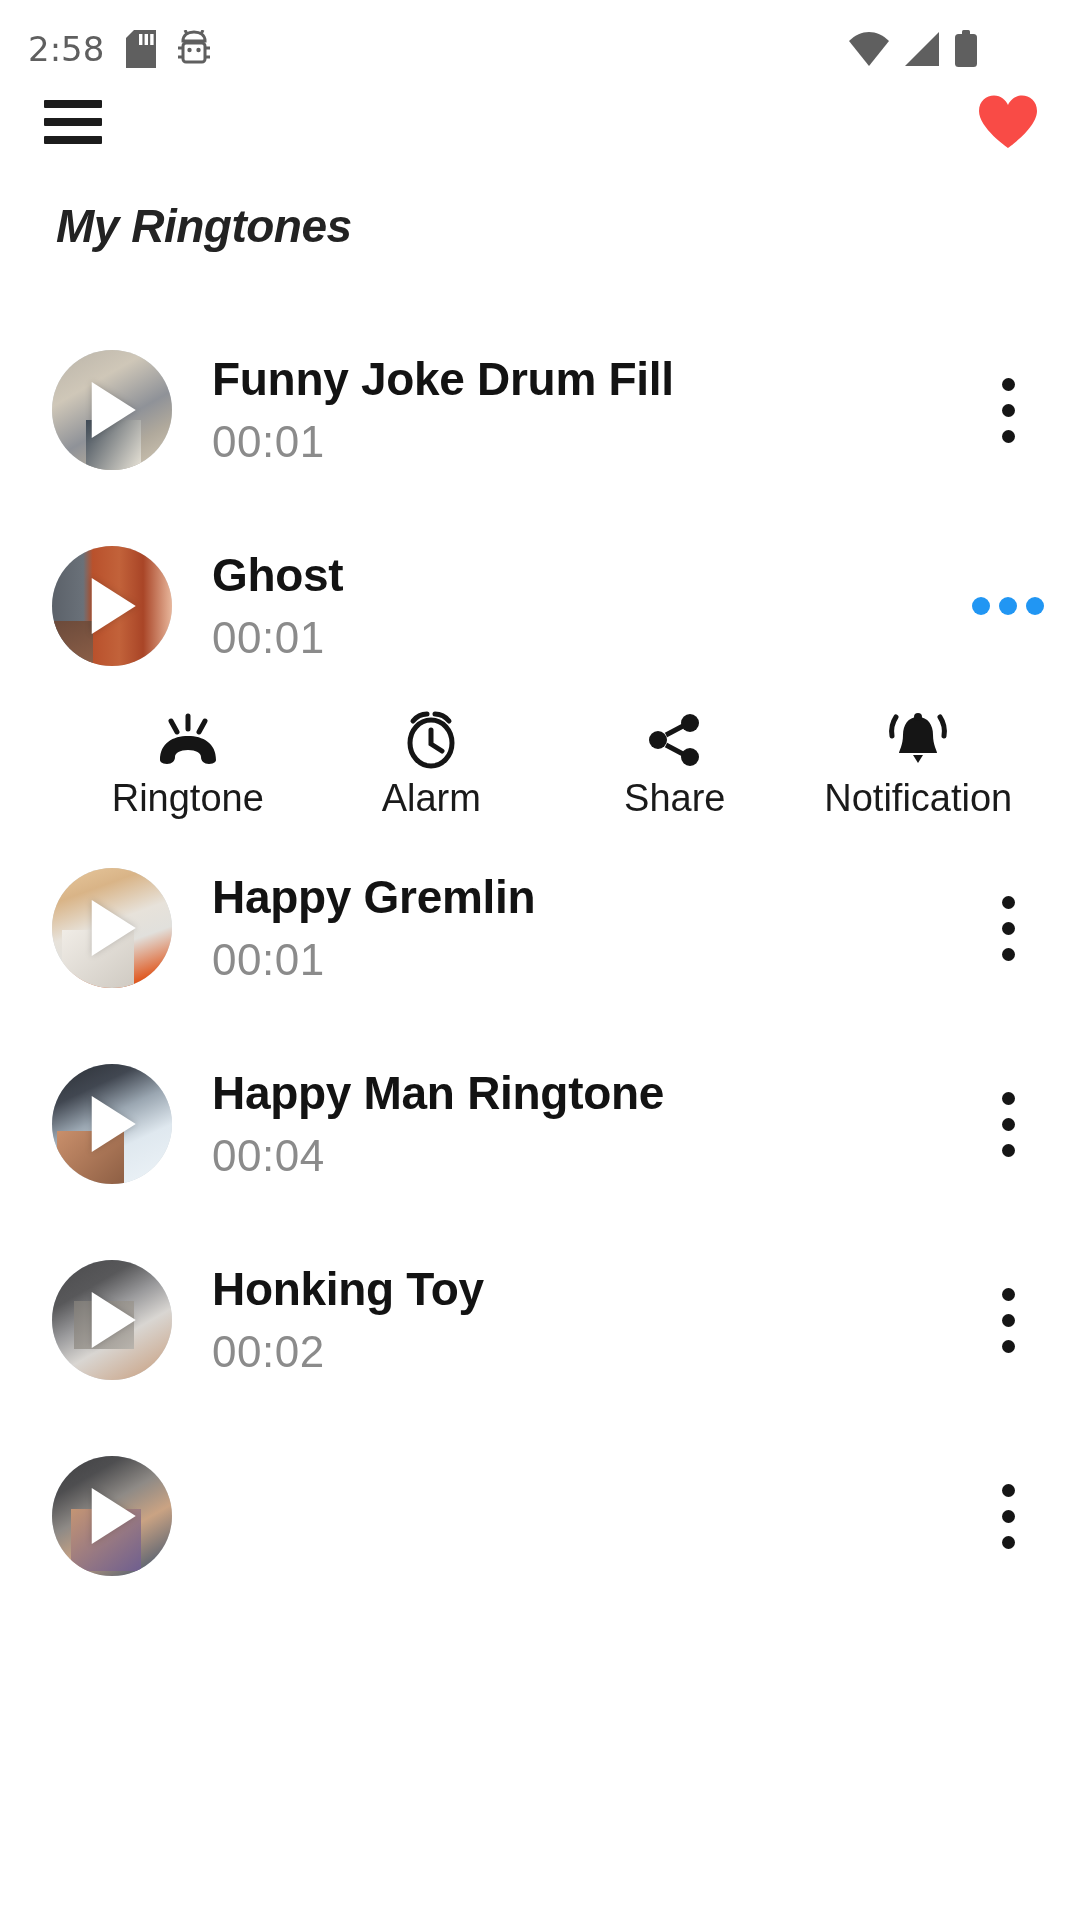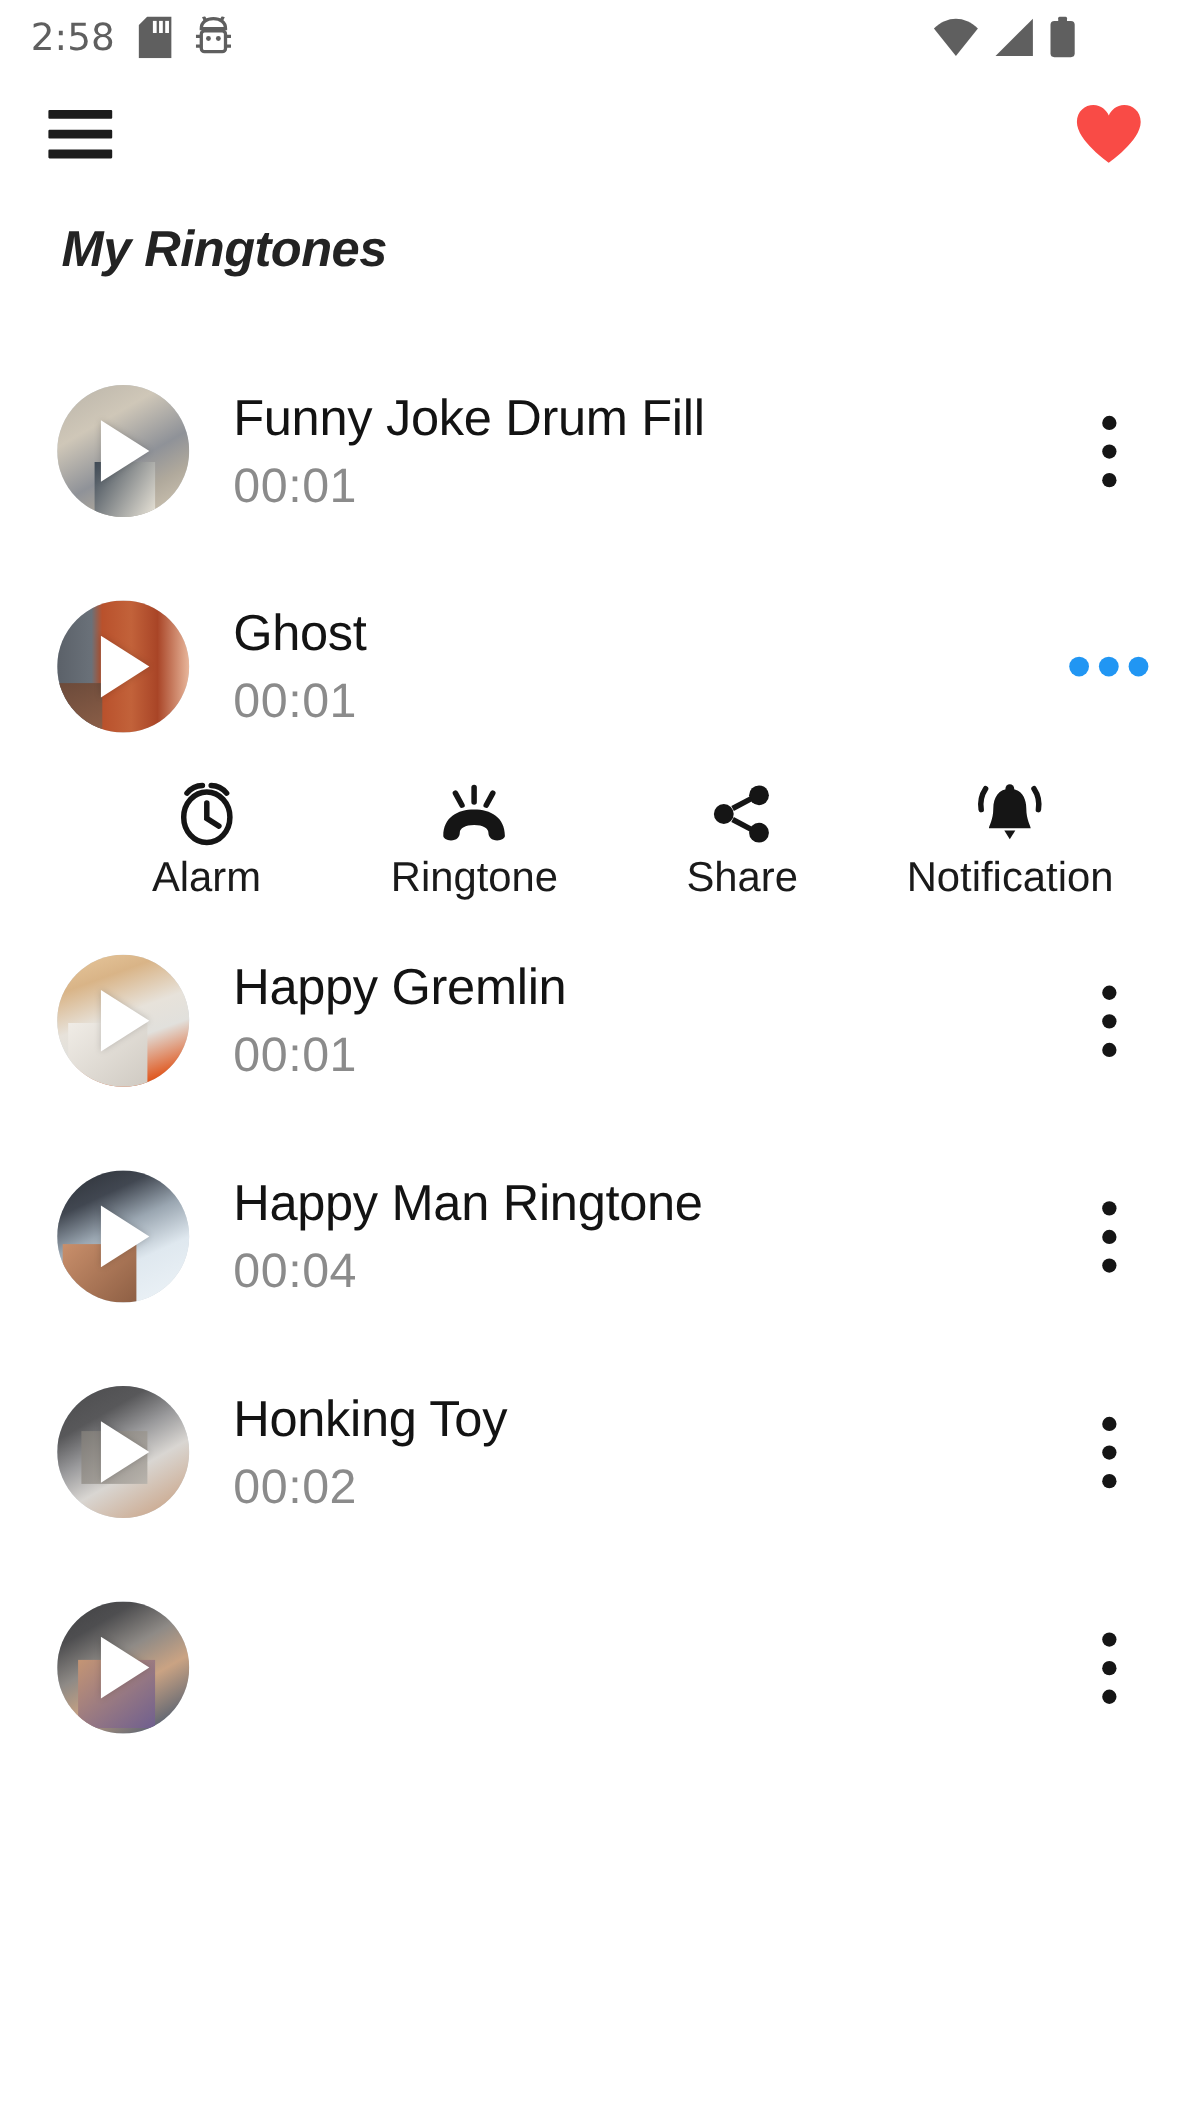--- a/index.html
+++ b/index.html
@@ -10,21 +10,21 @@
     overflow: hidden;
   }
   * { box-sizing: border-box; }
 
   
   .statusbar {
     position: relative;
     height: 68px;
     width: 1004px;
     display: flex;
-    align-items: center;
+    align-items: flex-end;
     padding: 0 26px 0 28px;
   }
   .sb-left { display: flex; align-items: center; gap: 22px; }
   .sb-clock {
     font-size: 34px;
     color: #5f5f5f;
     font-family: "DejaVu Sans", sans-serif;
     letter-spacing: 0px;
     line-height: 1;
   }
@@ -91,21 +91,21 @@
     border-top: 28px solid transparent;
     border-bottom: 28px solid transparent;
     border-left: 44px solid #ffffff;
     filter: drop-shadow(0 0 3px rgba(0,0,0,0.18));
   }
 
   .meta { margin-left: 40px; display: flex; flex-direction: column; justify-content: center; }
   .r-title {
     font-size: 46px;
     color: #131313;
-    font-weight: normal;
+    font-weight: bold;
     line-height: 1.12;
     letter-spacing: -0.3px;
     white-space: nowrap;
   }
   .r-dur {
     margin-top: 12px;
     font-size: 44px;
     color: #8b8b8b;
     line-height: 1.1;
     letter-spacing: 0.5px;
@@ -239,39 +239,39 @@
     <div class="overflow open">
       <div class="d"></div>
       <div class="d"></div>
       <div class="d"></div>
     </div>
   </div>
 
   <div class="actionbar">
     <div class="action">
       <div class="ai">
+        <svg width="72" height="56" viewBox="0 0 72 56">
+          <path d="M36 4 L36 17" stroke="#151515" stroke-width="5" stroke-linecap="round"></path>
+          <path d="M19 9 L25 20" stroke="#151515" stroke-width="5" stroke-linecap="round"></path>
+          <path d="M53 9 L47 20" stroke="#151515" stroke-width="5" stroke-linecap="round"></path>
+          <path d="M8 48 C8 31 21 24 36 24 C51 24 64 31 64 48 C64 50 61 52 57 52 C52 52 49 49 49 45 C49 41 44 38 36 38 C28 38 23 41 23 45 C23 49 20 52 15 52 C11 52 8 50 8 48 Z" fill="#151515"></path>
+        </svg>
+      </div>
+      <div class="al">Ringtone</div>
+    </div>
+    <div class="action">
+      <div class="ai">
         <svg width="66" height="58" viewBox="0 0 66 58">
           <ellipse cx="33" cy="32" rx="21" ry="23" fill="none" stroke="#151515" stroke-width="5"></ellipse>
           <path d="M33 19 L33 33 L44 40" fill="none" stroke="#151515" stroke-width="5" stroke-linecap="round"></path>
           <path d="M15 10 C19 5 25 3 29 3" fill="none" stroke="#151515" stroke-width="5" stroke-linecap="round"></path>
           <path d="M51 10 C47 5 41 3 37 3" fill="none" stroke="#151515" stroke-width="5" stroke-linecap="round"></path>
         </svg>
       </div>
       <div class="al">Alarm</div>
-    </div>
-    <div class="action">
-      <div class="ai">
-        <svg width="72" height="56" viewBox="0 0 72 56">
-          <path d="M36 4 L36 17" stroke="#151515" stroke-width="5" stroke-linecap="round"></path>
-          <path d="M19 9 L25 20" stroke="#151515" stroke-width="5" stroke-linecap="round"></path>
-          <path d="M53 9 L47 20" stroke="#151515" stroke-width="5" stroke-linecap="round"></path>
-          <path d="M8 48 C8 31 21 24 36 24 C51 24 64 31 64 48 C64 50 61 52 57 52 C52 52 49 49 49 45 C49 41 44 38 36 38 C28 38 23 41 23 45 C23 49 20 52 15 52 C11 52 8 50 8 48 Z" fill="#151515"></path>
-        </svg>
-      </div>
-      <div class="al">Ringtone</div>
     </div>
     <div class="action">
       <div class="ai">
         <svg width="62" height="58" viewBox="0 0 62 58">
           <circle cx="46" cy="12" r="9" fill="#151515"></circle>
           <circle cx="46" cy="46" r="9" fill="#151515"></circle>
           <circle cx="14" cy="29" r="9" fill="#151515"></circle>
           <path d="M22 24 L39 15" stroke="#151515" stroke-width="5"></path>
           <path d="M22 34 L39 43" stroke="#151515" stroke-width="5"></path>
         </svg>

